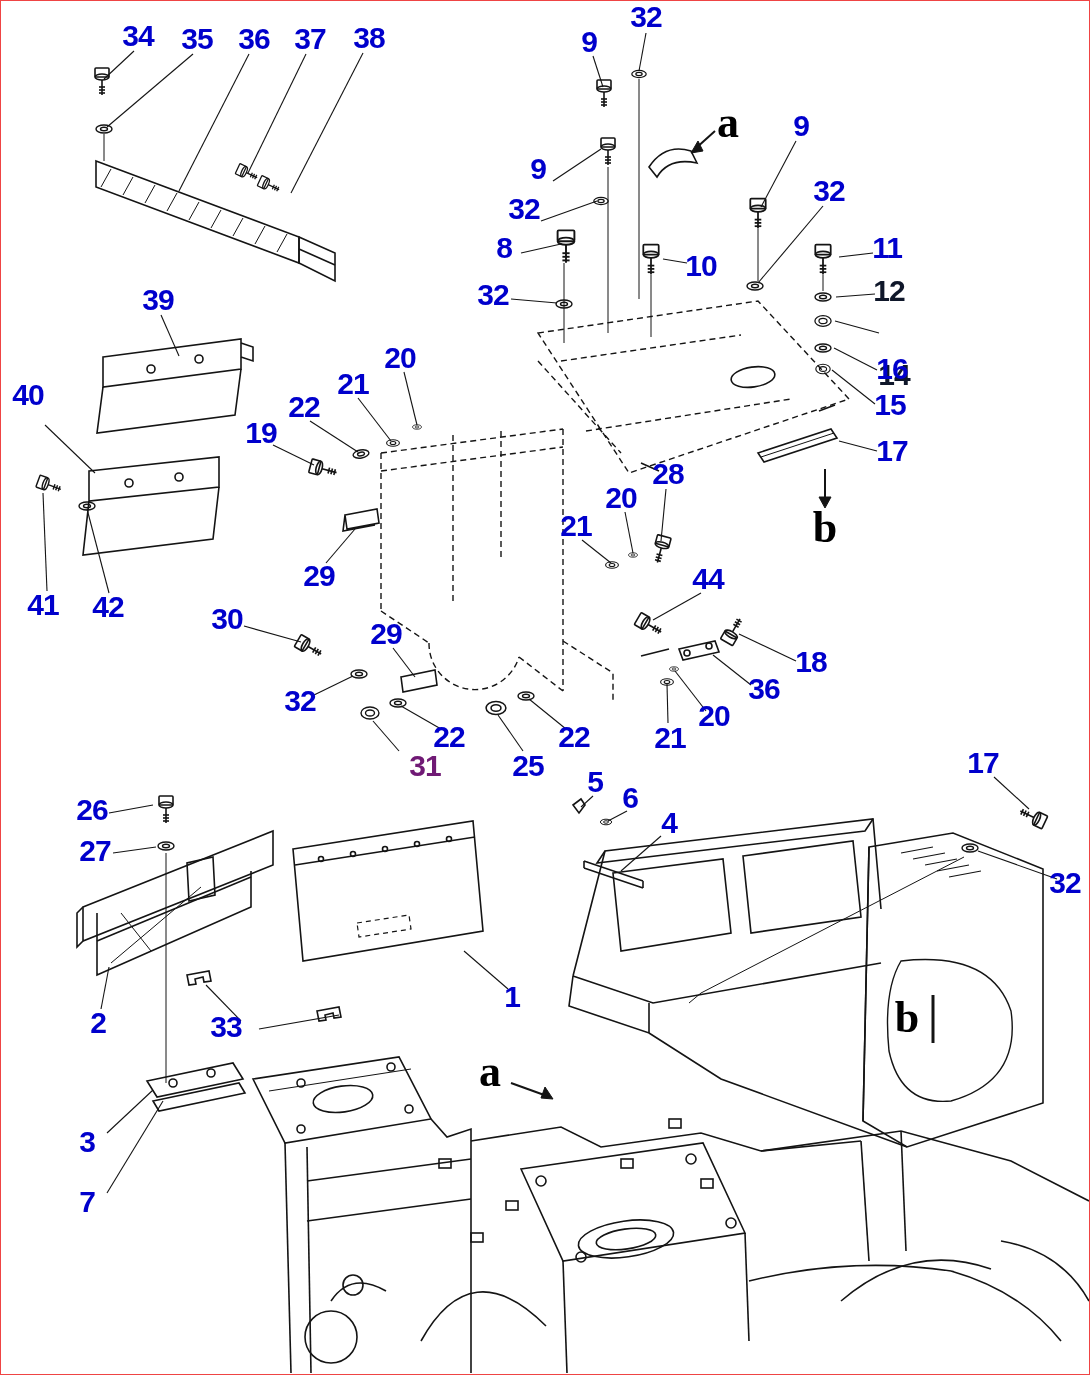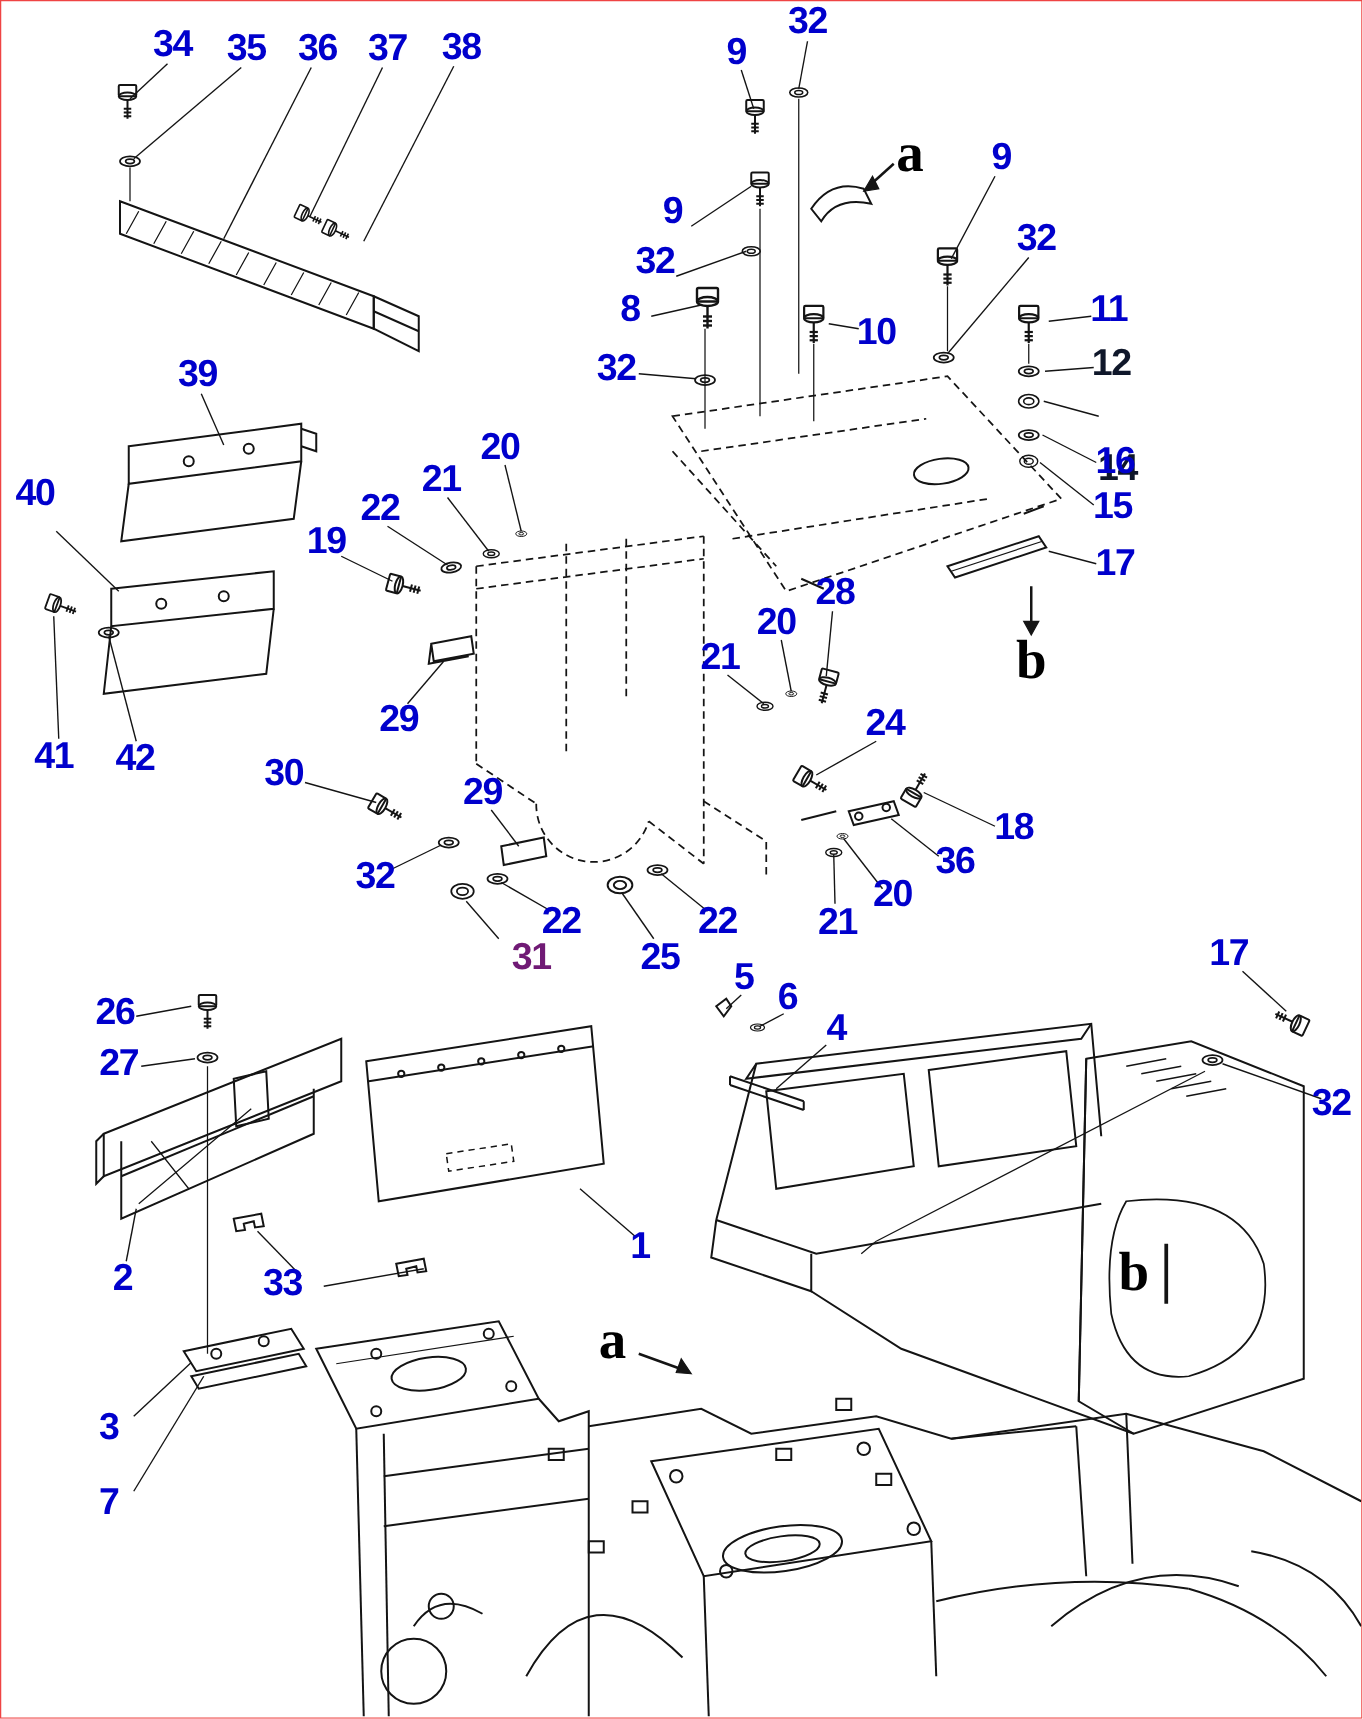--- a/index.html
+++ b/index.html
@@ -327,21 +327,21 @@
       <div class="callout" style="left: 303px; top: 406px; color: rgb(0, 0, 204);">22</div>
       <div class="callout" style="left: 260px; top: 432px; color: rgb(0, 0, 204);">19</div>
       <div class="callout" style="left: 667px; top: 473px; color: rgb(0, 0, 204);">28</div>
       <div class="callout" style="left: 620px; top: 497px; color: rgb(0, 0, 204);">20</div>
       <div class="callout" style="left: 575px; top: 525px; color: rgb(0, 0, 204);">21</div>
       <div class="callout" style="left: 318px; top: 575px; color: rgb(0, 0, 204);">29</div>
       <div class="callout" style="left: 42px; top: 604px; color: rgb(0, 0, 204);">41</div>
       <div class="callout" style="left: 107px; top: 606px; color: rgb(0, 0, 204);">42</div>
       <div class="callout" style="left: 226px; top: 618px; color: rgb(0, 0, 204);">30</div>
       <div class="callout" style="left: 385px; top: 633px; color: rgb(0, 0, 204);">29</div>
-      <div class="callout" style="left: 707px; top: 578px; color: rgb(0, 0, 204);">24</div>
+      <div class="callout" style="left: 707px; top: 578px; color: rgb(0, 0, 204);">44</div>
       <div class="callout" style="left: 810px; top: 661px; color: rgb(0, 0, 204);">18</div>
       <div class="callout" style="left: 763px; top: 688px; color: rgb(0, 0, 204);">36</div>
       <div class="callout" style="left: 299px; top: 700px; color: rgb(0, 0, 204);">32</div>
       <div class="callout" style="left: 713px; top: 715px; color: rgb(0, 0, 204);">20</div>
       <div class="callout" style="left: 669px; top: 737px; color: rgb(0, 0, 204);">21</div>
       <div class="callout" style="left: 448px; top: 736px; color: rgb(0, 0, 204);">22</div>
       <div class="callout" style="left: 424px; top: 765px; color: #701a75;">31</div>
       <div class="callout" style="left: 527px; top: 765px; color: rgb(0, 0, 204);">25</div>
       <div class="callout" style="left: 573px; top: 736px; color: rgb(0, 0, 204);">22</div>
       <div class="callout" style="left: 982px; top: 762px; color: rgb(0, 0, 204);">17</div>

